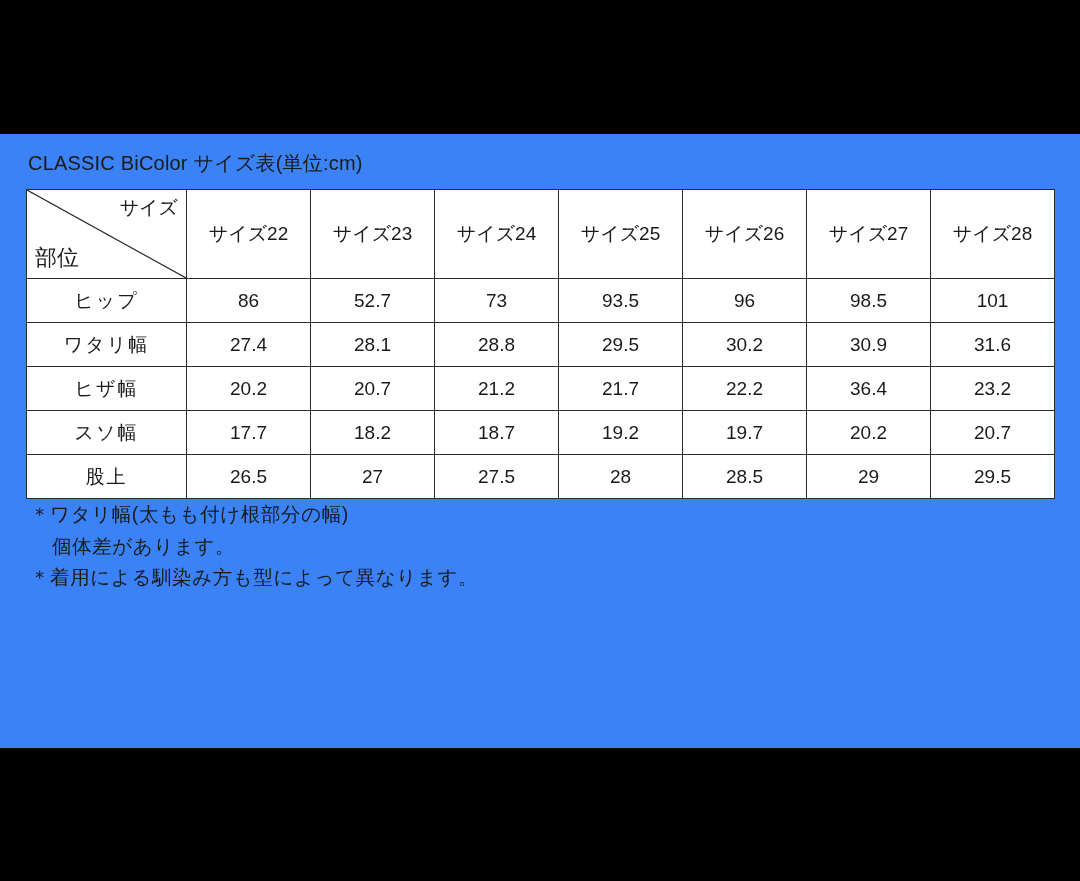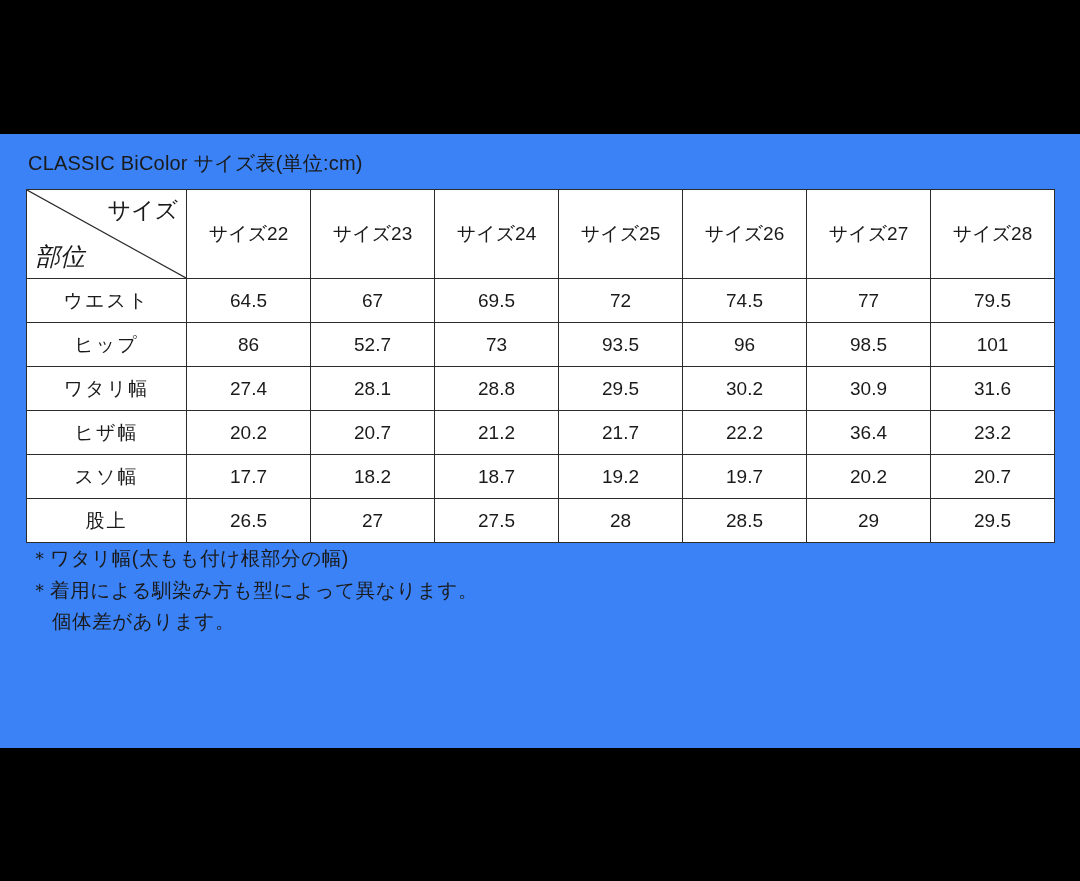--- a/index.html
+++ b/index.html
@@ -72,28 +72,27 @@
     height: 100%;
   }
   .corner .diag line {
     stroke: #2b2b2b;
     stroke-width: 1.2;
   }
   .corner .size-word {
     position: absolute;
     right: 8px;
     top: 5px;
-    font-size: 23px;
+    font-size: 19px;
   }
   .corner .part-word {
     position: absolute;
     left: 8px;
     bottom: 5px;
-    font-size: 25px;
-    font-style: italic;
+    font-size: 22px;
   }
   .row-label {
     letter-spacing: 2px;
   }
   .notes {
     margin-top: 0;
     margin-left: 4px;
   }
   .note {
     font-size: 19.5px;
@@ -139,30 +138,20 @@
             <th>サイズ23</th>
             <th>サイズ24</th>
             <th>サイズ25</th>
             <th>サイズ26</th>
             <th>サイズ27</th>
             <th>サイズ28</th>
           </tr>
         </thead>
         <tbody>
           <tr>
-            <td class="row-label">ウエスト</td>
-            <td>64.5</td>
-            <td>67</td>
-            <td>69.5</td>
-            <td>72</td>
-            <td>74.5</td>
-            <td>77</td>
-            <td>79.5</td>
-          </tr>
-          <tr>
             <td class="row-label">ヒップ</td>
             <td>86</td>
             <td>52.7</td>
             <td>73</td>
             <td>93.5</td>
             <td>96</td>
             <td>98.5</td>
             <td>101</td>
           </tr>
           <tr>
@@ -203,19 +192,19 @@
             <td>28</td>
             <td>28.5</td>
             <td>29</td>
             <td>29.5</td>
           </tr>
         </tbody>
       </table>
 
       <div class="notes">
         <div class="note">＊ワタリ幅(太もも付け根部分の幅)</div>
+        <div class="note indent">個体差があります。</div>
         <div class="note">＊着用による馴染み方も型によって異なります。</div>
-        <div class="note indent">個体差があります。</div>
       </div>
 
     </div>
   </div>
 </div>
 
 </body></html>

